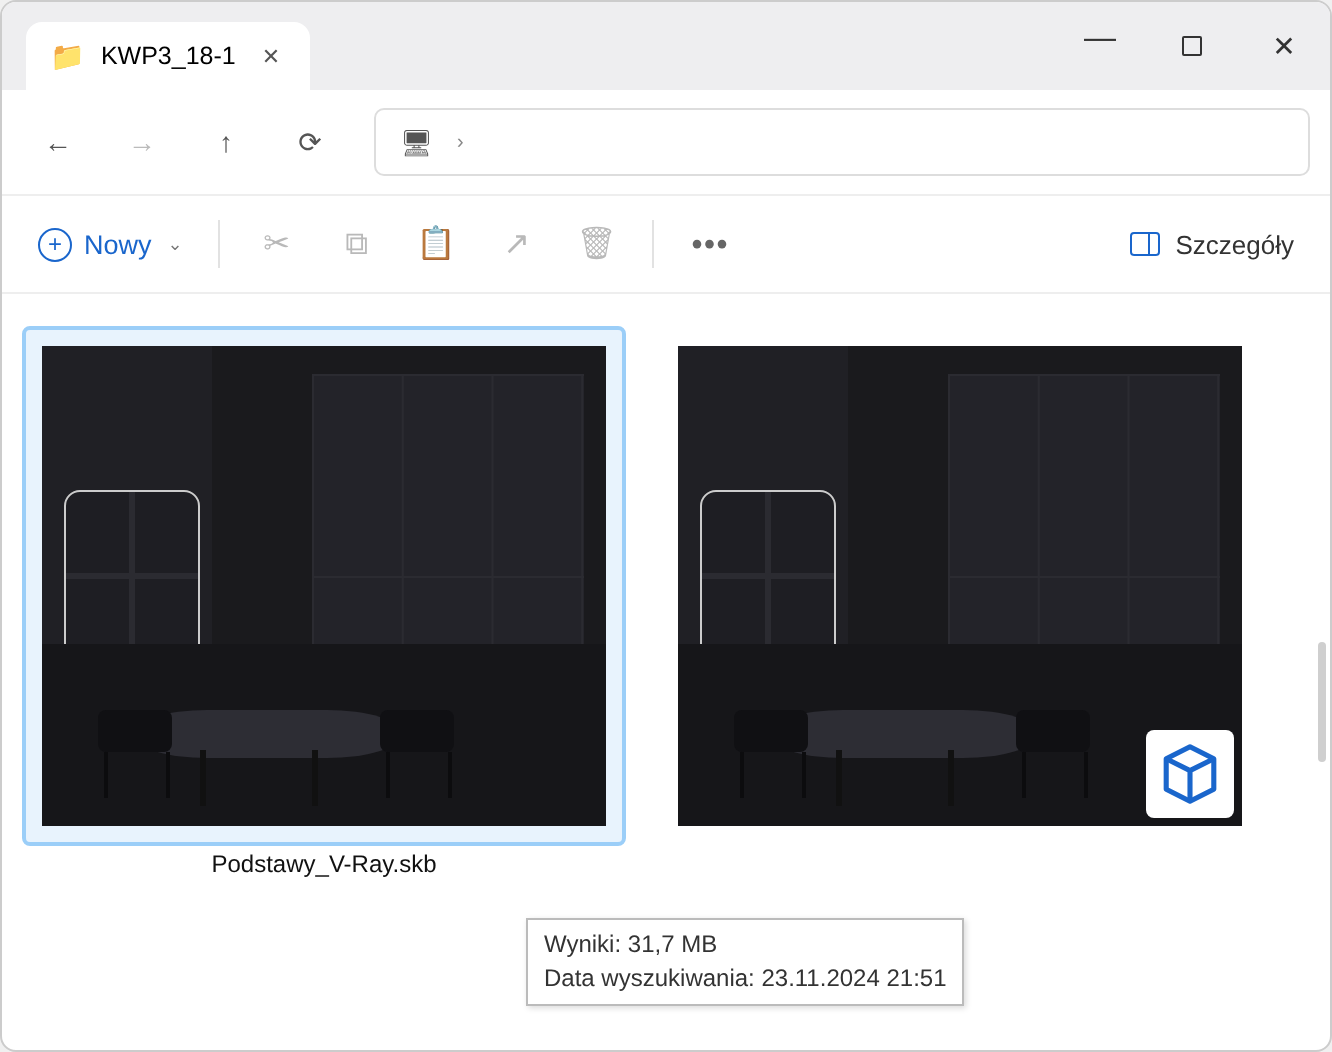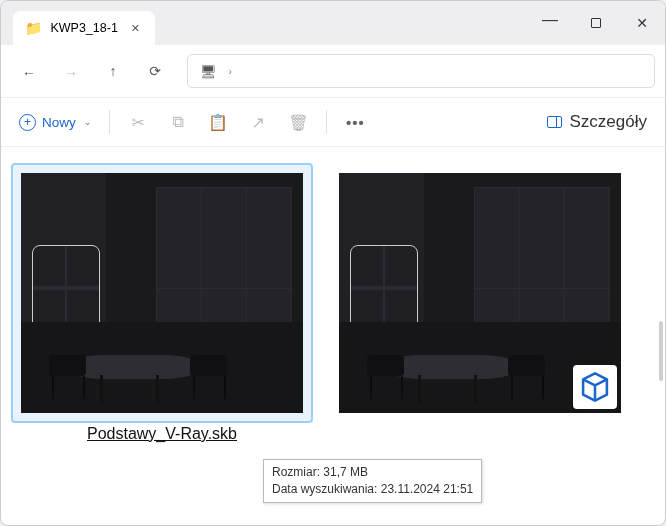--- a/index.html
+++ b/index.html
@@ -62,21 +62,21 @@
   }
   .newbtn .caret { font-size: 9px; color: #777; margin-left:2px;}
   .tdiv { width: 1px; height: 24px; background: #e2e2e2; margin: 0 8px; }
   .tbtn {
     width: 40px; height: 36px; display: flex; align-items: center;
     justify-content: center; color: #b9b9b9; font-size: 16px;
   }
   .more { color: #666; font-size: 15px; letter-spacing: 1px; font-weight: bold;}
   .details-btn {
     margin-left: auto; display: flex; align-items: center; gap: 8px;
-    color: #333; font-size: 17px; padding: 6px 10px;
+    color: #333; font-size: 13px; padding: 6px 10px;
   }
   .details-btn .pane-icon {
     width: 15px; height: 12px; border: 1.3px solid #1a66cc; border-radius: 2px;
     position: relative;
   }
   .details-btn .pane-icon::after {
     content: ""; position: absolute; right: 3.5px; top: 0; bottom: 0;
     width: 1.3px; background: #1a66cc;
   }
 
@@ -126,21 +126,21 @@
   .render .chair .cl{position:absolute; bottom:0; width:2px; height:52%; background:#0c0c0e;}
   .render .chair .cl.a{left:22%;} .render .chair .cl.b{left:72%;}
   .render .chair.c1{left:6%;} .render .chair.c2{left:56%;}
 
   .overlay-icon {
     position: absolute; right: 4px; bottom: 4px; width: 44px; height: 44px;
     background: #fff; border-radius: 4px; display: flex;
     align-items: center; justify-content: center;
   }
   .overlay-icon svg { width: 34px; height: 34px; }
-  .label { font-size: 16px; margin-top: 4px; color: #222; text-align:left;text-decoration:underline;}
+  .label { font-size: 12px; margin-top: 4px; color: #222; text-align:left;}
 
   .statusbar {
     position: absolute; left: 0; right: 0; bottom: 0; height: 30px;
     border-top: 1px solid #eee; display: flex; align-items: center;
     padding: 0 12px; font-size: 12px; color: #1a4ea0; background: #fff;
   }
   .viewtoggles { margin-left: auto; display:flex; gap:6px; }
   .vt { width:16px; height:14px; display:flex; flex-direction:column; justify-content:space-between;}
   .vt.list div{height:2px;background:#888;}
   .vt.big { border:1.3px solid #888; border-radius:1px;}
@@ -272,21 +272,21 @@
         </div>
       </div>
     </div>
 
     <div class="scroll-hint"></div>
   </div>
 
 
   <div class="tooltip">
     <div>
-      <span>Rozmiar:</span>
+      <span>Wyniki:</span>
       <span>31,7 MB</span>
     </div>
     <div>
       <span>Data wyszukiwania:</span>
       <span>23.11.2024 21:51</span>
     </div>
   </div>
 
 </div>
 

